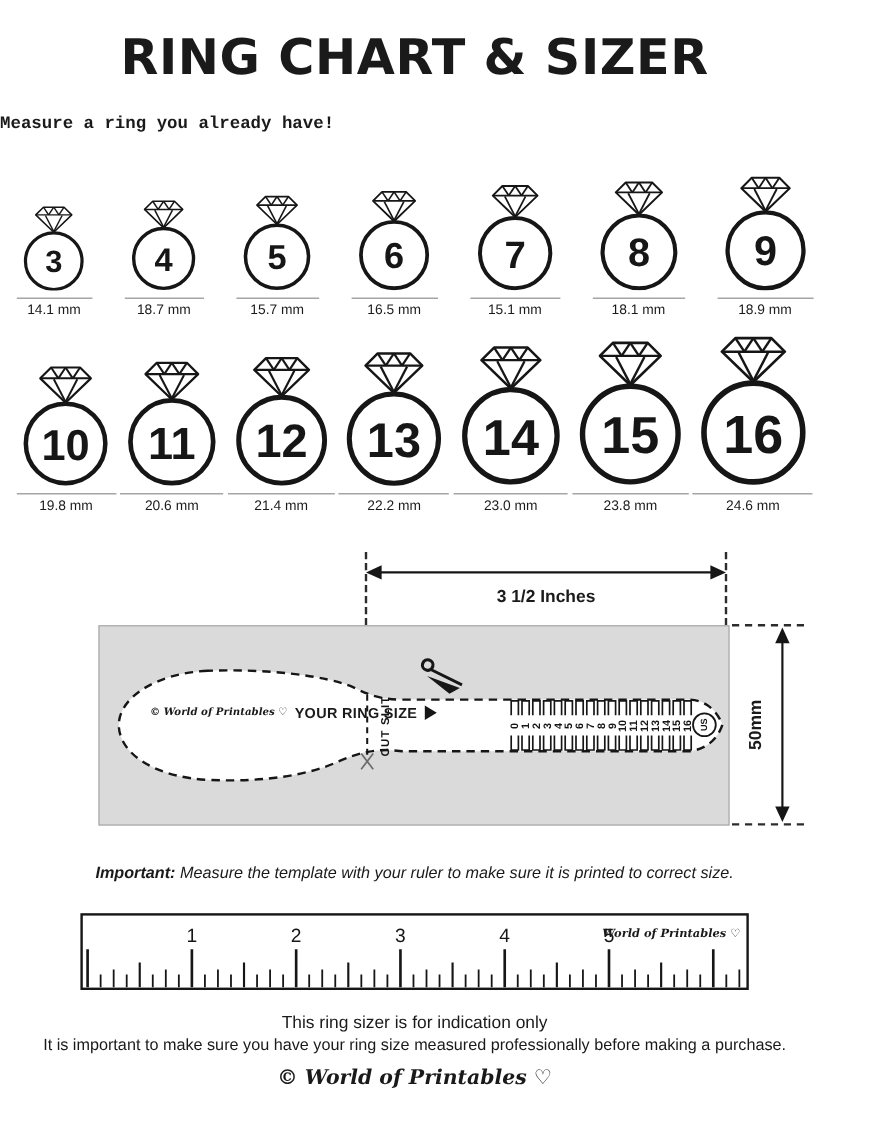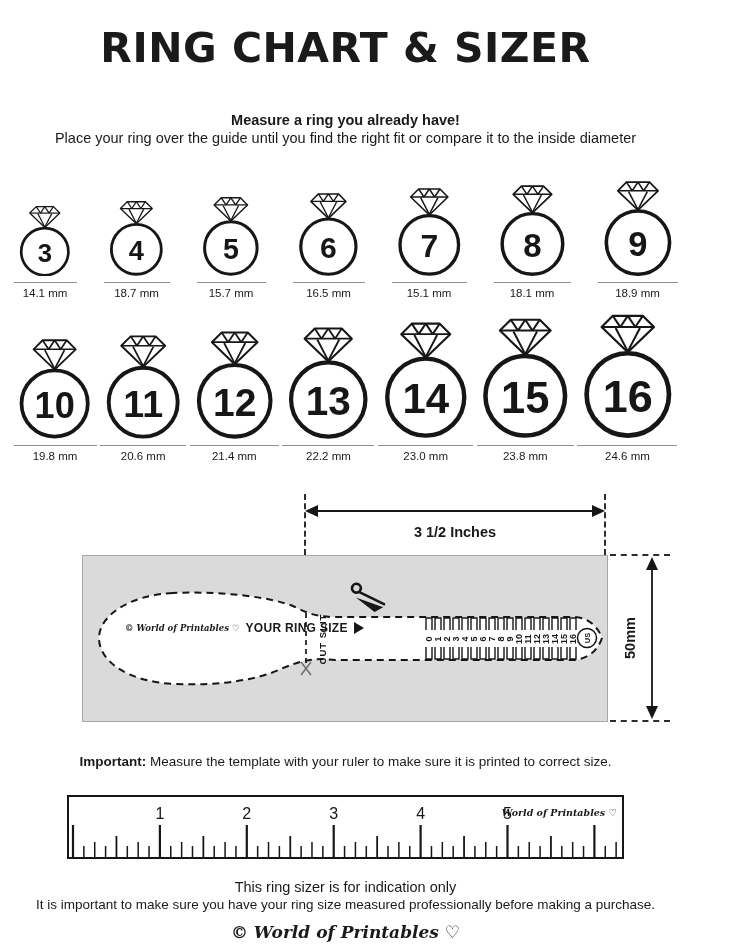--- a/index.html
+++ b/index.html
@@ -2,21 +2,21 @@
 <html><head>
 <meta charset="utf-8">
 <style>
   * { margin:0; padding:0; box-sizing:border-box; }
   html,body { background:#fff; }
   body { width:735px; font-family:"Liberation Sans", sans-serif; color:#1a1a1a; }
   .page { position:relative; width:691px; height:951px; background:#fff; overflow:hidden; }
 
   .title { text-align:center; font-size:41px; font-weight:800; letter-spacing:0.5px;
            margin-top:24px; font-family:"DejaVu Sans", sans-serif; }
-  .sub-bold { text-align:center; font-size:14.5px; font-weight:bold; margin-top:40px; }
+  .sub-bold { text-align:left; font-size:14.5px; font-weight:bold; margin-top:24px;font-family:Liberation Mono, monospace; }
   .sub { text-align:center; font-size:14.5px; margin-top:2px; }
 
   .rows { width:664px; margin:34px auto 0; }
   .ring-row { display:flex; justify-content:space-between; align-items:flex-end; }
   .ring-row + .ring-row { margin-top:14px; }
   .ring-item { display:flex; flex-direction:column; align-items:center; }
   .mm-line { height:1px; background:#8f8f8f; margin-top:6px; }
   .mm-label { font-size:11.5px; margin-top:4px; }
 
   .sizer-fig { position:relative; height:250px; margin-top:26px; }
@@ -30,38 +30,37 @@
               background:#dadada; border:1.5px solid #a8a8a8; }
   .gray-box svg { position:absolute; left:0; top:0; }
   .blob-text { position:absolute; left:42px; top:62px; width:190px; height:20px; z-index:2;
                display:flex; align-items:center; gap:6px; white-space:nowrap; }
   .script { font-family:"DejaVu Serif", serif; font-style:italic; }
   .blob-brand { font-size:8.5px; font-weight:bold; }
   .blob-label { font-size:12px; font-weight:800; letter-spacing:0.3px; }
   .tri-right { width:0; height:0; border-left:10px solid #161616;
                border-top:6px solid transparent; border-bottom:6px solid transparent; }
 
-  .important { text-align:center; font-size:13.5px; margin-top:16px; }
+  .important { text-align:center; font-size:13.5px; margin-top:16px;font-style:italic; }
 
   .ruler-wrap { position:relative; width:557px; height:64px; margin:26px auto 0;
                 border:2px solid #161616; background:#fff; }
   .ruler-brand { position:absolute; right:5px; top:10px; font-size:9.5px; font-weight:bold; }
 
   .f-bold { text-align:center; font-size:14.5px; font-weight:normal; margin-top:20px; }
   .f-text { text-align:center; font-size:13.5px; margin-top:2px; }
   .f-brand { text-align:center; font-size:17px; font-weight:bold; margin-top:10px; }
 </style>
 </head>
 <body>
 
 <div class="page">
 
   <h1 class="title">RING CHART &amp; SIZER</h1>
   <p class="sub-bold">Measure a ring you already have!</p>
-  <p class="sub">Place your ring over the guide until you find the right fit or compare it to the inside diameter</p>
 
   <div class="rows" id="ring-rows">
       <div class="ring-row">
         <div class="ring-item">
           <svg width="53.6" height="71.9" viewBox="0 0 100 134">
             <g fill="#fff" stroke="#161616" stroke-width="2.4" stroke-linejoin="round">
               <polygon points="34,3 66,3 78,15 50,42 22,15"></polygon>
             </g>
             <g fill="none" stroke="#161616" stroke-width="2.2">
               <line x1="22" y1="15" x2="78" y2="15"></line>

